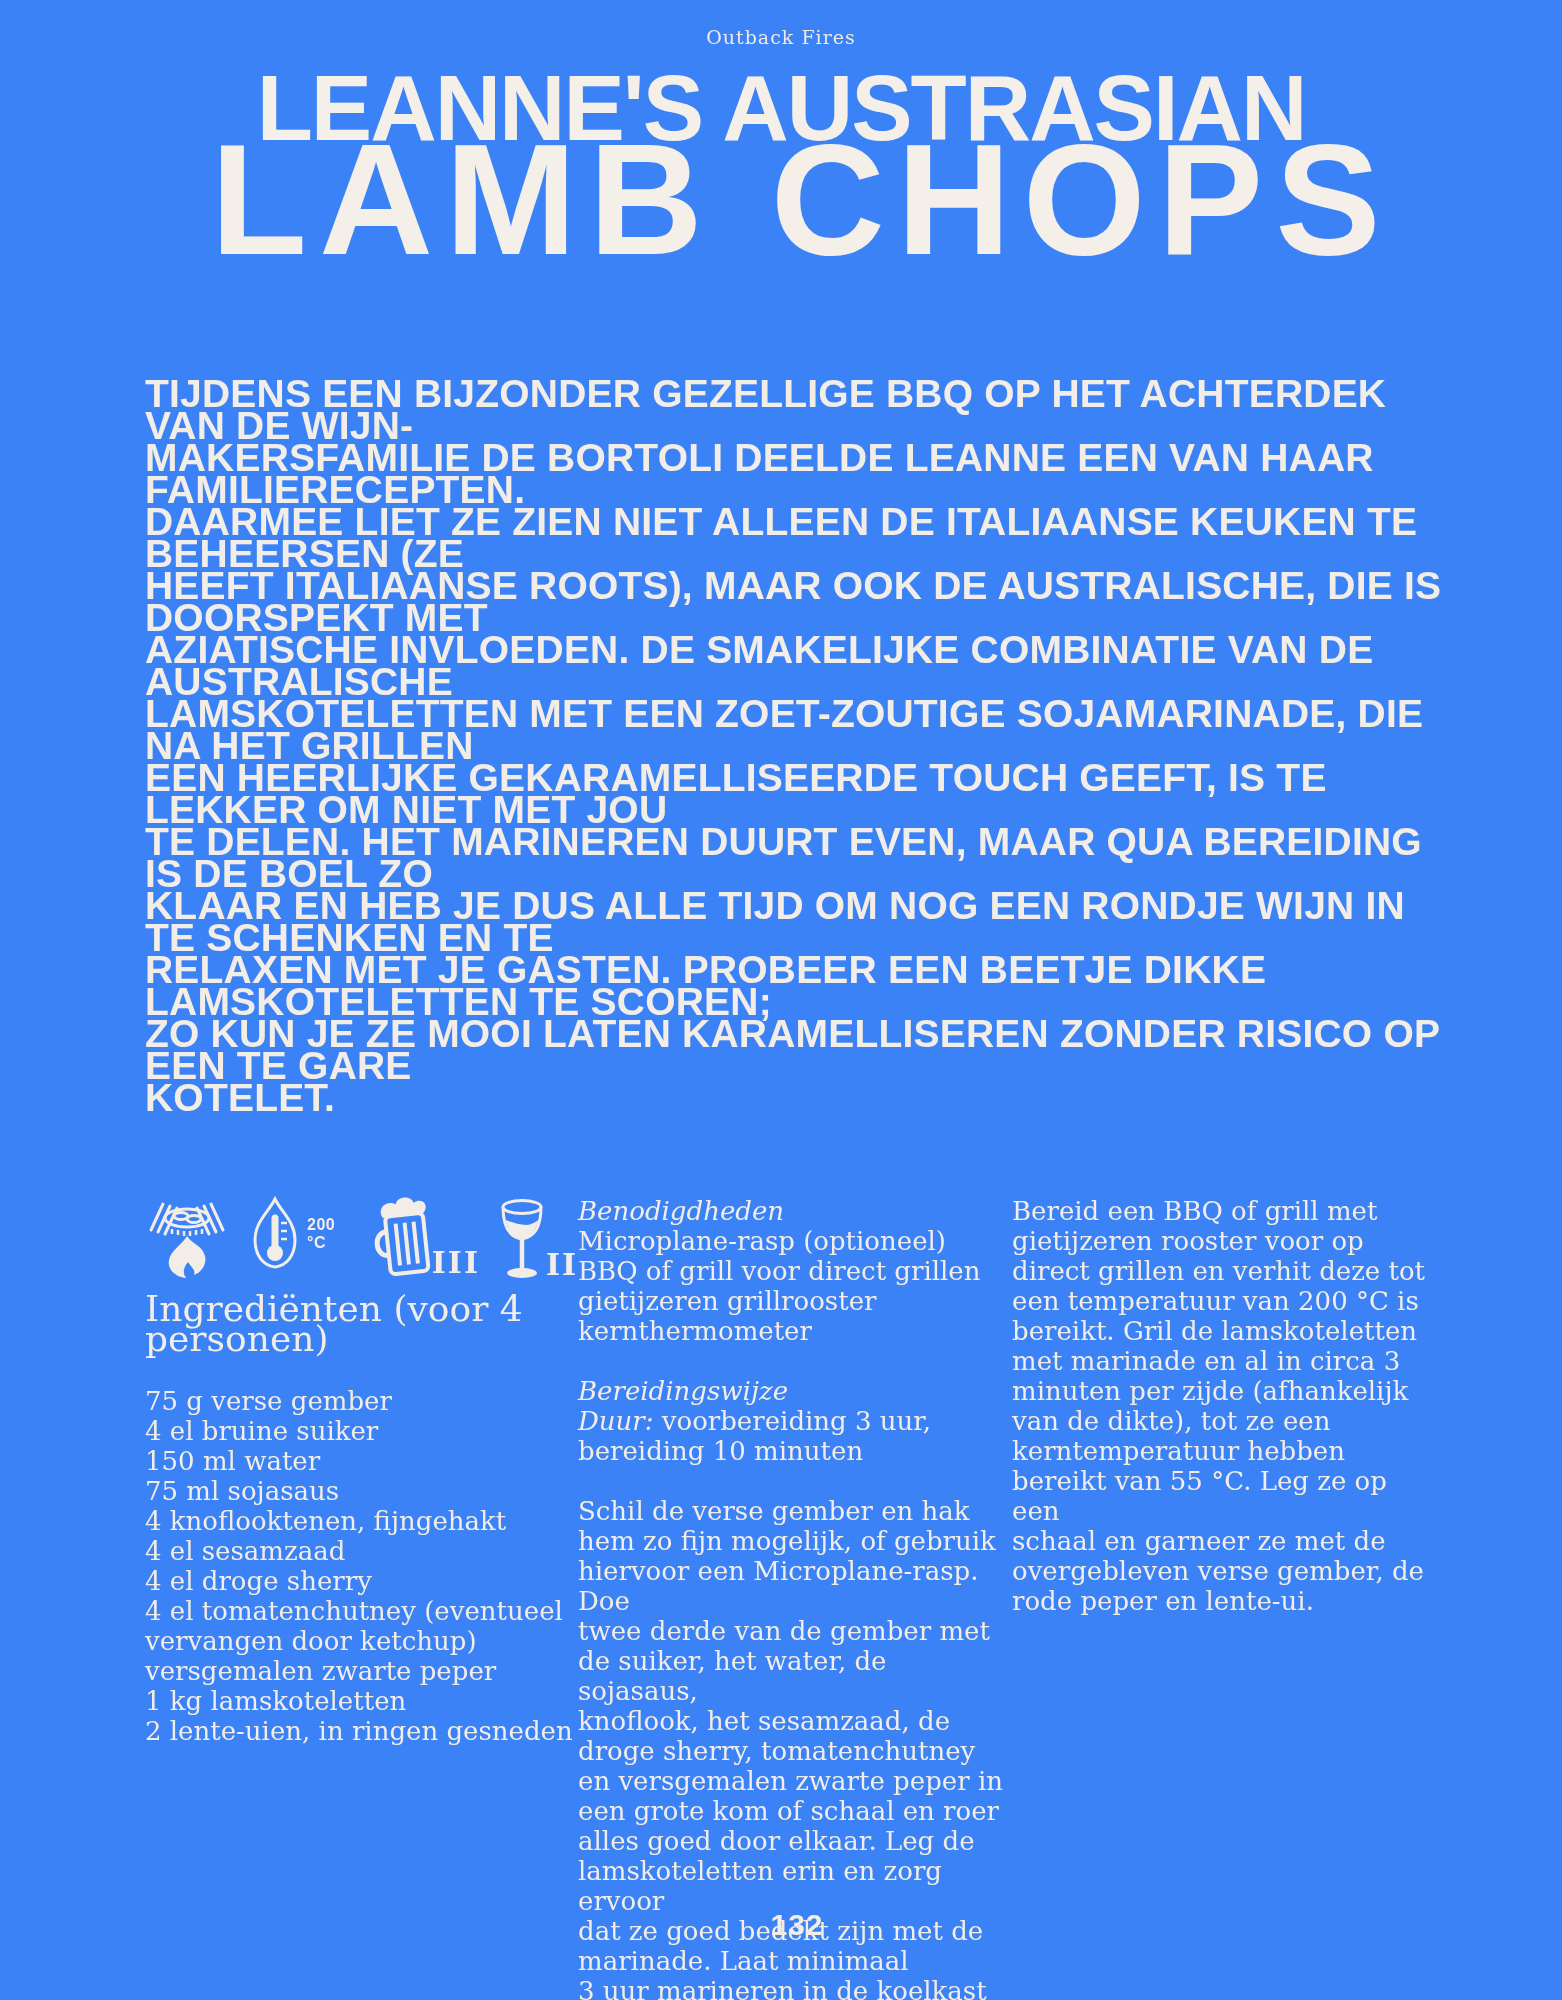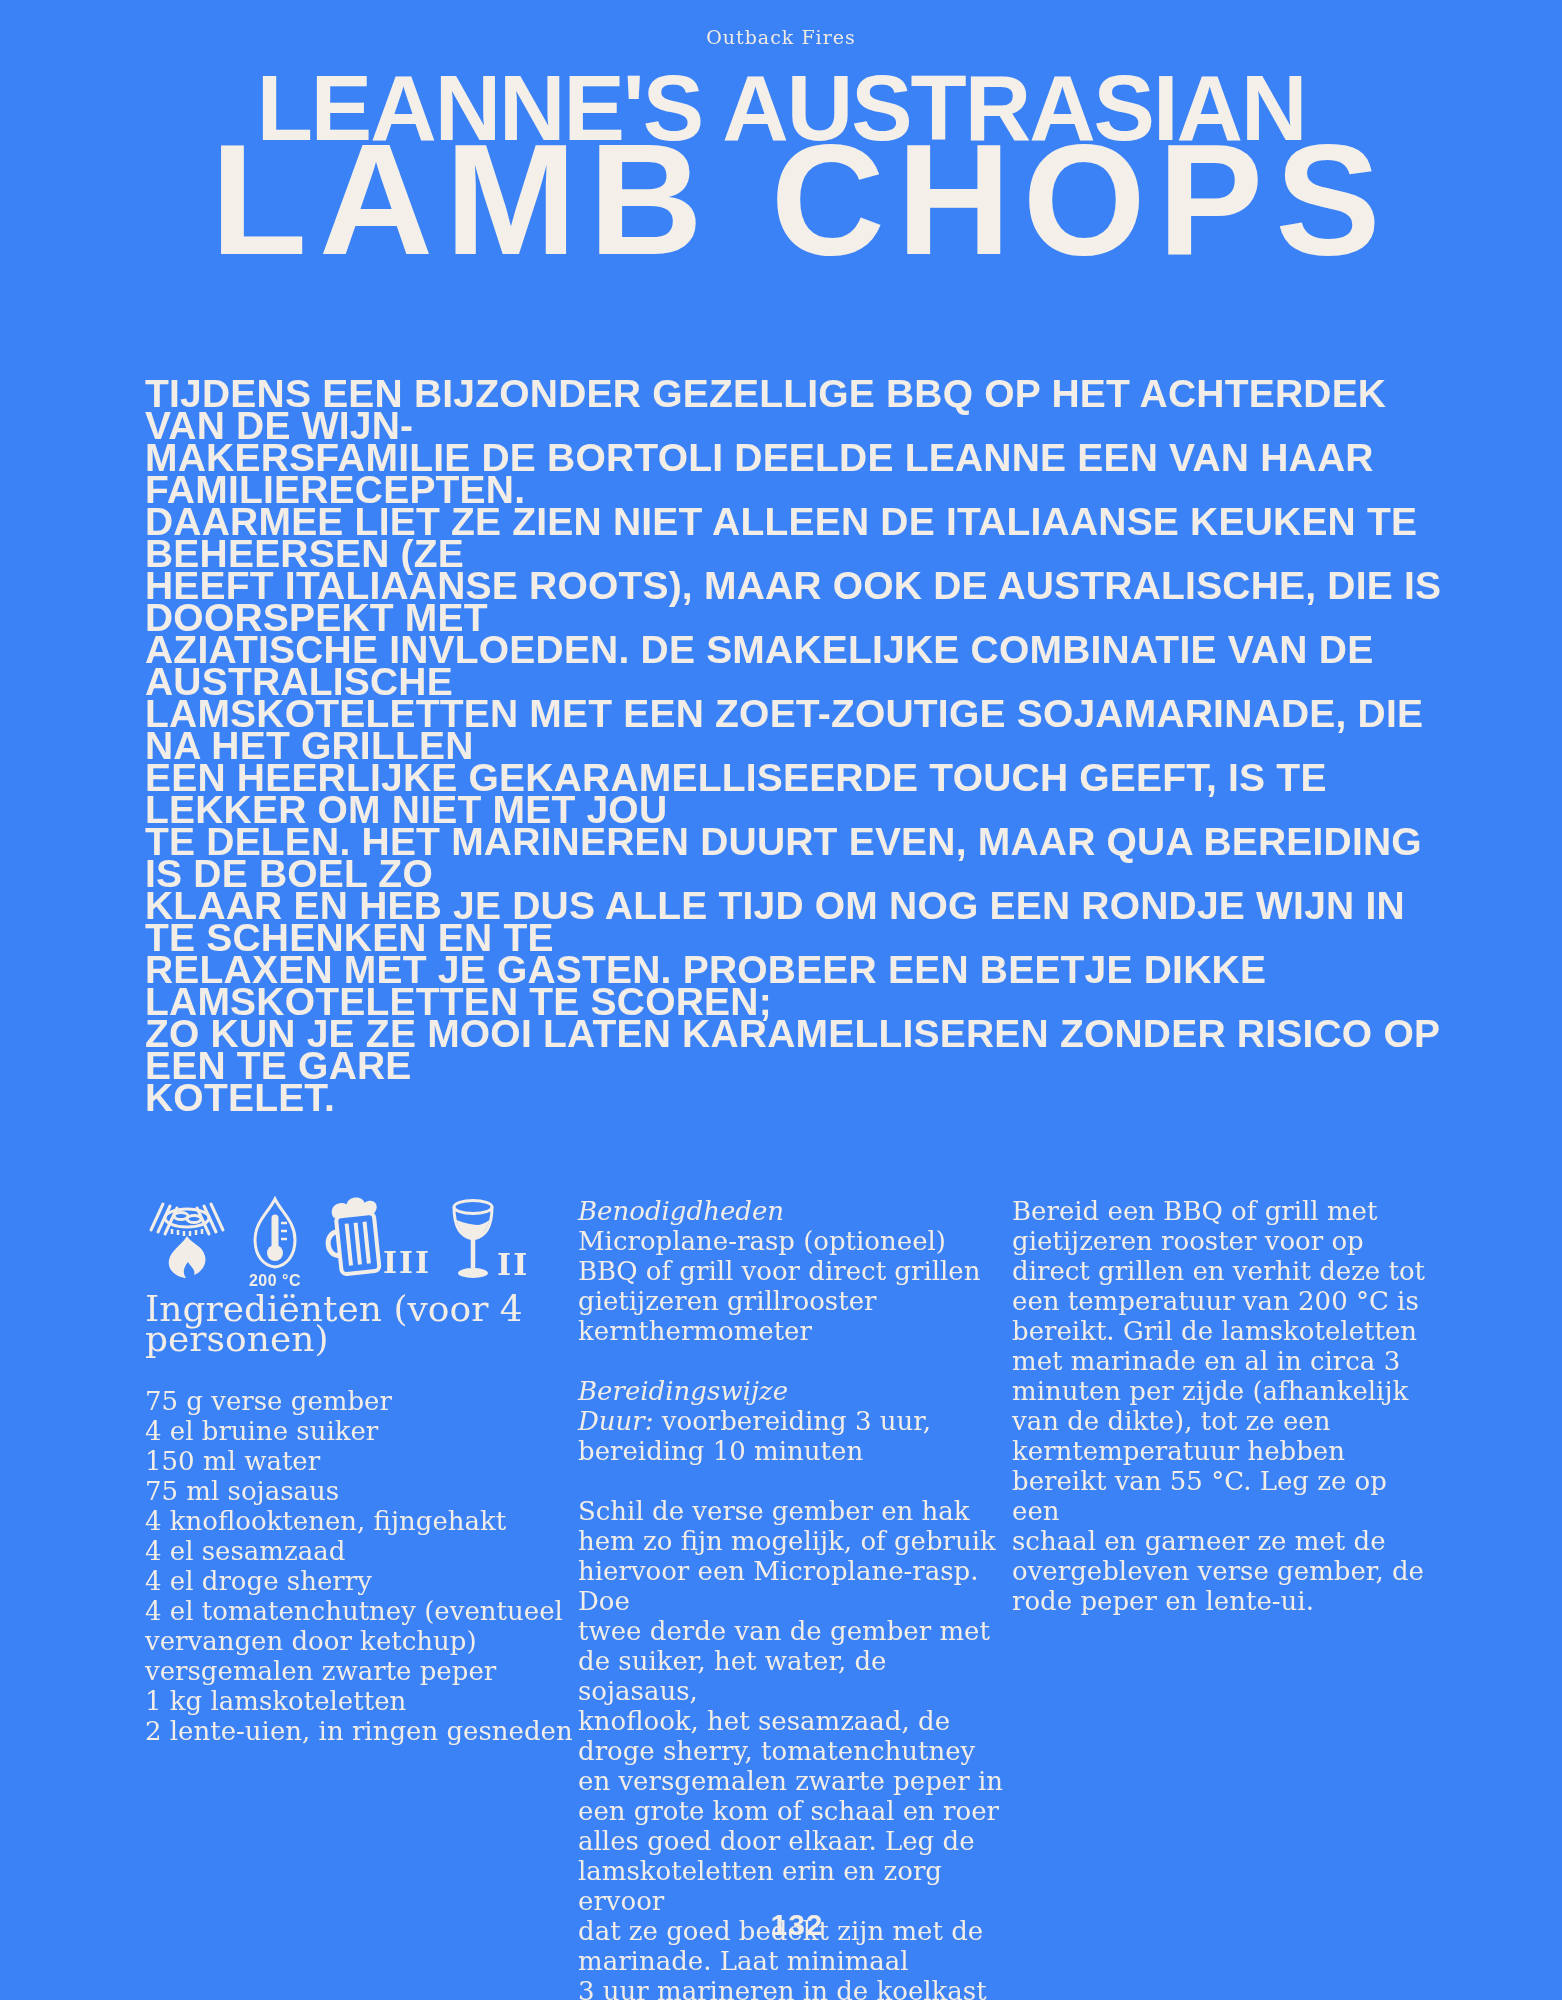--- a/index.html
+++ b/index.html
@@ -74,21 +74,21 @@
     font-style:italic;
   }
   .spaced { margin-top:30px; }
   .icons-row {
     display:flex;
     align-items:flex-start;
     gap:14px;
     height:96px;
   }
   .icon-block { display:flex; align-items:flex-end; }
-  .icon-col { display:flex; flex-direction:column; align-items:center; }
+  .icon-col { display:flex; flex-direction:row; align-items:center; }
   .icon-label {
     font-family:"Liberation Sans", sans-serif;
     font-weight:bold;
     font-size:16px;
     margin-top:-2px;
     letter-spacing:0.5px;
   }
   .roman {
     font-family:"DejaVu Serif", serif;
     font-weight:bold;

